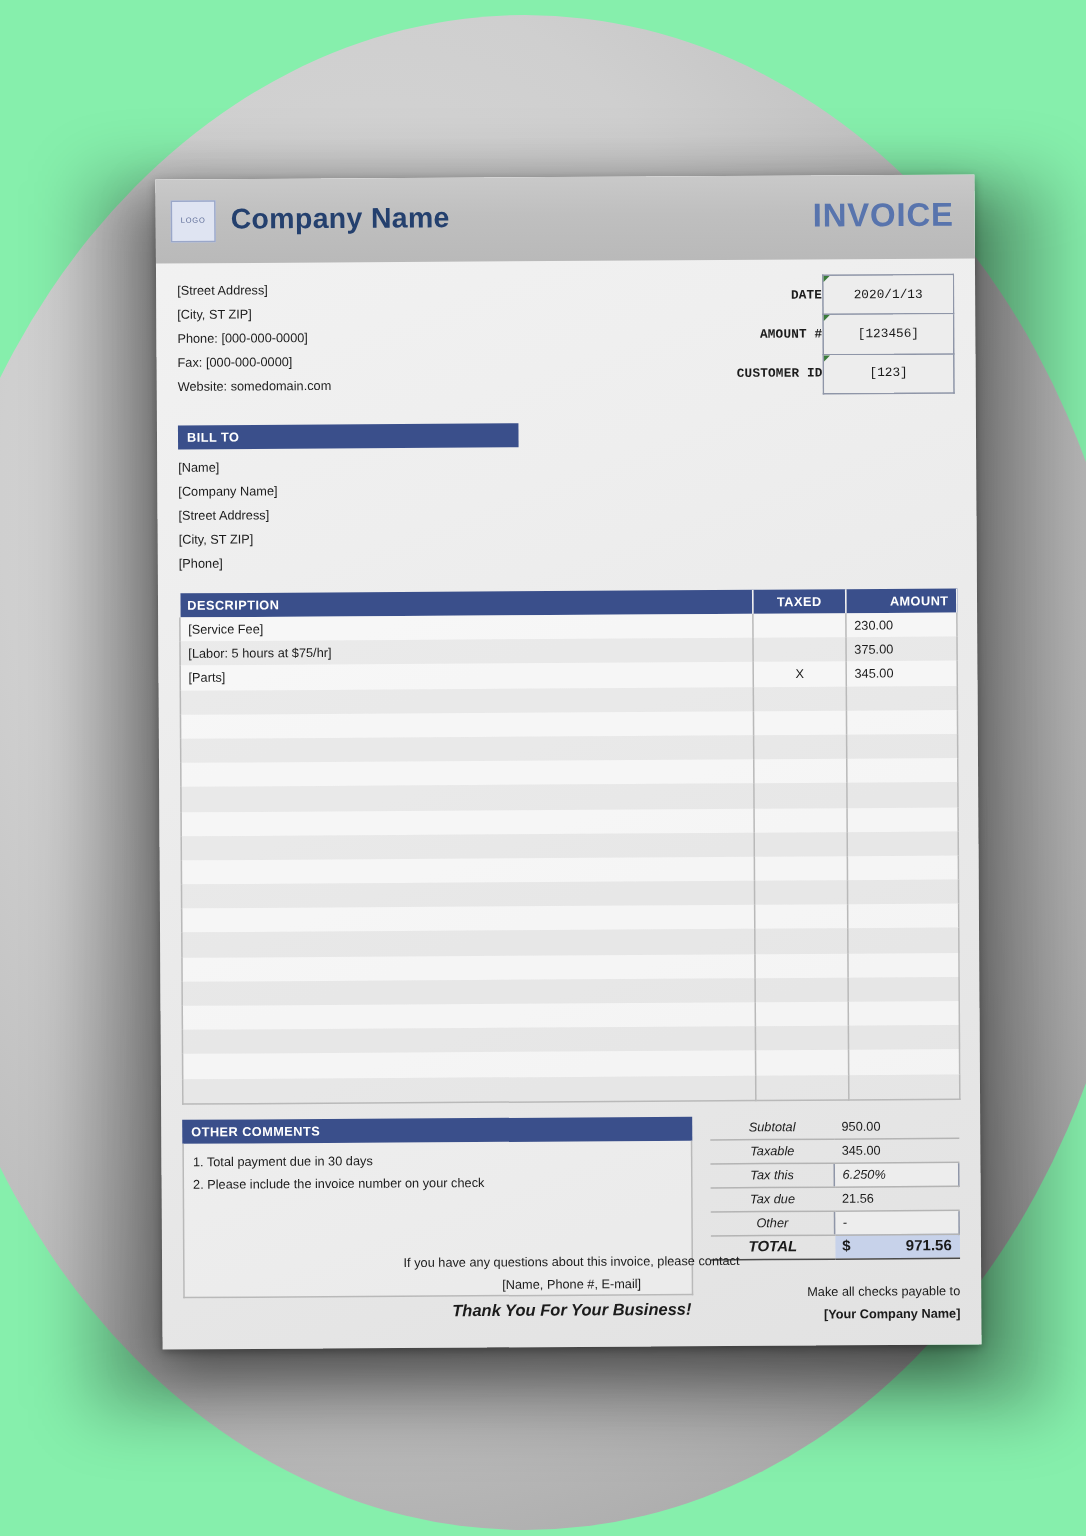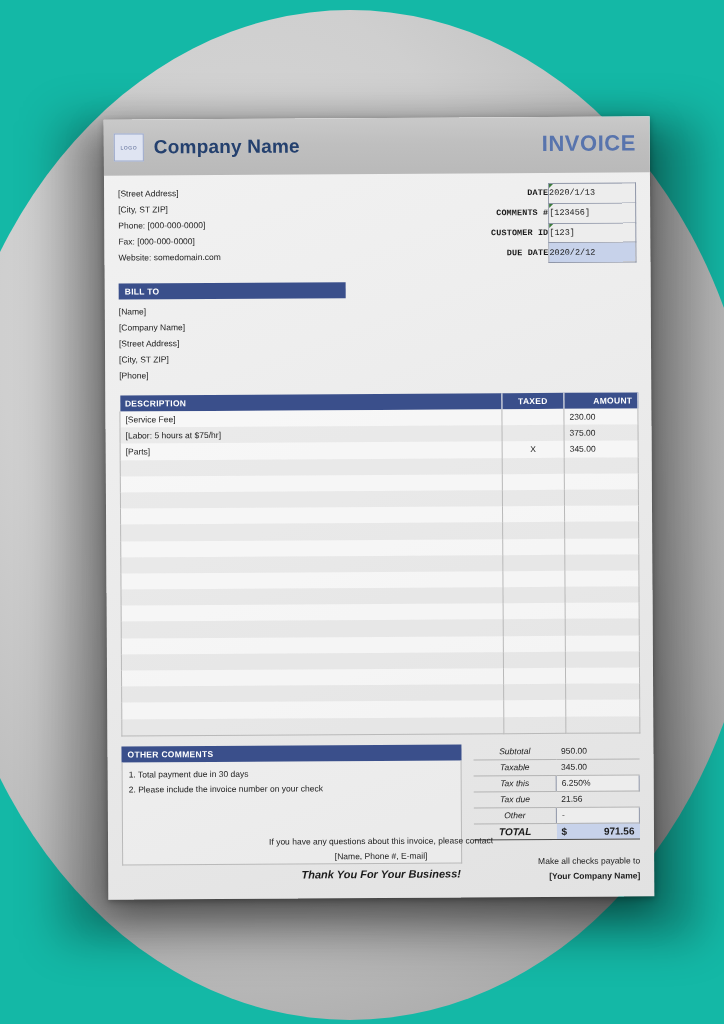--- a/index.html
+++ b/index.html
@@ -9,21 +9,21 @@
   body {
     width: 724px;
     height: 1024px;
     overflow: hidden;
     font-family: "Liberation Sans", sans-serif;
     background: #3a3a3c;
   }
   .scene {
     position: absolute;
     inset: 0;
-    background: #14b8a6;
+    background: #86efac;
     overflow: hidden;
     padding-left: 44px;
   }
   
   .disc {
     position: absolute;
     left: -60px;
     top: 10px;
     width: 820px;
     height: 1010px;
@@ -114,20 +114,21 @@
   }
   .meta-label {
     text-align: right;
     font-weight: 700;
     color: #1c1c1c;
     padding-right: 6px;
     letter-spacing: .1px;
   }
   .meta-value {
     width: 86px;
+    text-align: center;
     border: 1px solid #8f96a8;
     background: #ededed;
     position: relative;
     margin-left: 44px;
   }
   .meta-value.due {
     background: #c7d2ea;
   }
   .corner-mark {
     position: absolute;
@@ -228,20 +229,21 @@
   .totals td {
     height: 15px;
     padding: 0 5px;
   }
   .t-label { text-align: center; font-style: italic; }
   .t-val { width: 72px; }
   .rowline td { border-bottom: 1px solid #b4b4b4; }
   .boxed {
     border: 1px solid #8f96a8;
     background: #ededed;
+    font-style: italic;
   }
   .total-row td {
     font-weight: 700;
     font-size: 10px;
     border-top: 1px solid #4a4a4a;
     border-bottom: 1px solid #4a4a4a;
   }
   .total-amt {
     background: #c7d2ea;
     text-align: right;
@@ -298,37 +300,31 @@
       <table class="meta-table">
         <tbody>
             <tr>
           <td class="meta-label">DATE</td>
           <td class="meta-value">
             <span class="corner-mark"></span>
             <span>2020/1/13</span>
           </td>
         </tr>
         <tr>
-          <td class="meta-label">COMMENTS #</td>
+          <td class="meta-label">AMOUNT #</td>
           <td class="meta-value">
             <span class="corner-mark"></span>
             <span>[123456]</span>
           </td>
         </tr>
         <tr>
           <td class="meta-label">CUSTOMER ID</td>
           <td class="meta-value">
             <span class="corner-mark"></span>
             <span>[123]</span>
-          </td>
-        </tr>
-        <tr>
-          <td class="meta-label">DUE DATE</td>
-          <td class="meta-value due">
-            <span>2020/2/12</span>
           </td>
         </tr>
       </tbody>
         </table>
     </div>
 
     <div class="billto-bar">BILL TO</div>
     <div class="billto-lines">
       <div>[Name]</div>
       <div>[Company Name]</div>

